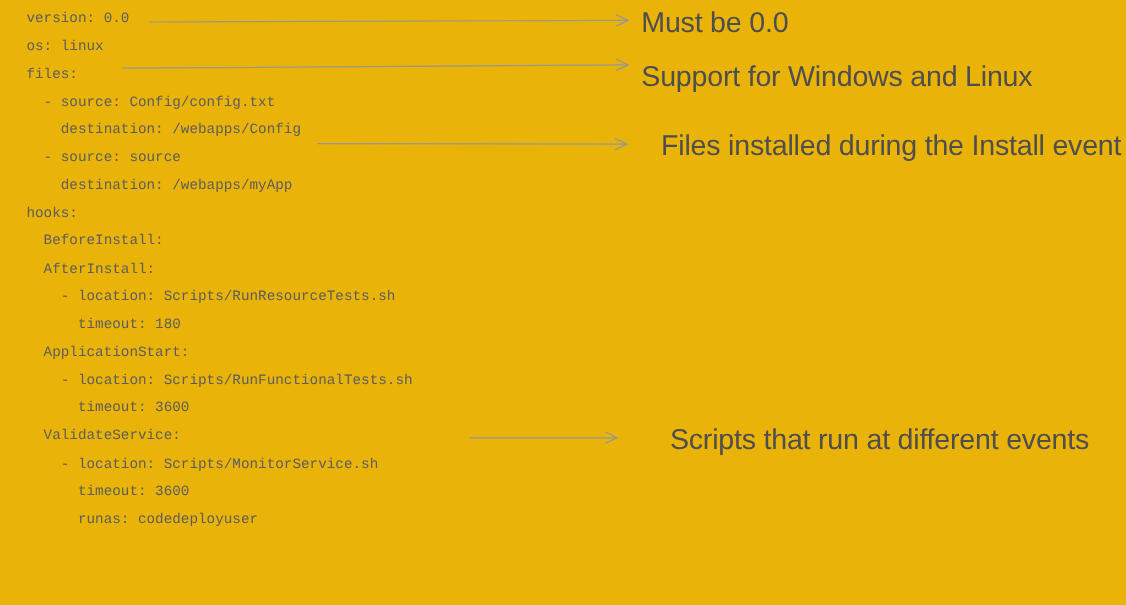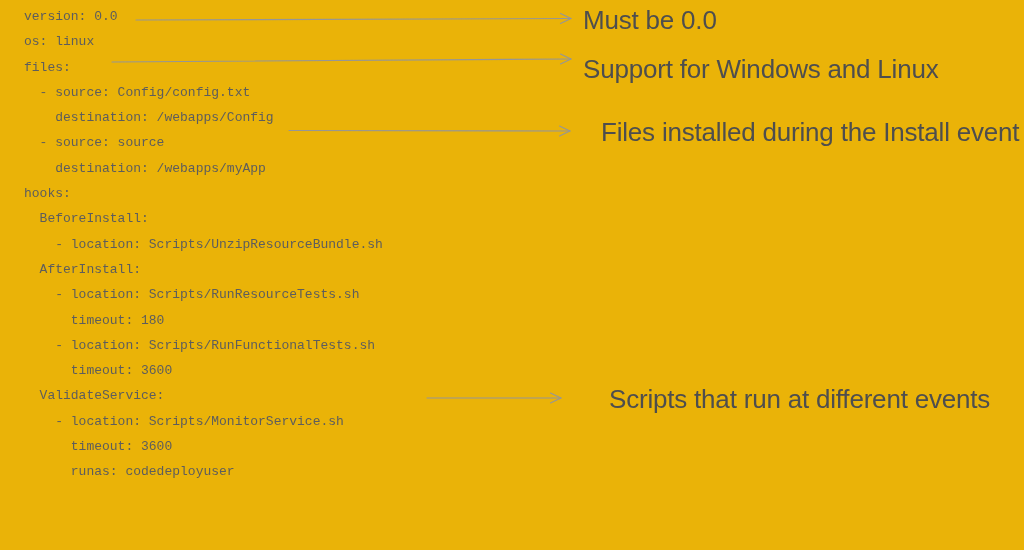--- a/index.html
+++ b/index.html
@@ -29,24 +29,24 @@
   <div class="code-block">
     <div class="code-line">version: 0.0</div>
     <div class="code-line">os: linux</div>
     <div class="code-line">files:</div>
     <div class="code-line">  - source: Config/config.txt</div>
     <div class="code-line">    destination: /webapps/Config</div>
     <div class="code-line">  - source: source</div>
     <div class="code-line">    destination: /webapps/myApp</div>
     <div class="code-line">hooks:</div>
     <div class="code-line">  BeforeInstall:</div>
-    <div class="code-line">    - location: Scripts/UnzipResourceBundle.sh</div>
     <div class="code-line">  AfterInstall:</div>
     <div class="code-line">    - location: Scripts/RunResourceTests.sh</div>
     <div class="code-line">      timeout: 180</div>
+    <div class="code-line">  ApplicationStart:</div>
     <div class="code-line">    - location: Scripts/RunFunctionalTests.sh</div>
     <div class="code-line">      timeout: 3600</div>
     <div class="code-line">  ValidateService:</div>
     <div class="code-line">    - location: Scripts/MonitorService.sh</div>
     <div class="code-line">      timeout: 3600</div>
     <div class="code-line">      runas: codedeployuser</div>
   </div>
 
   <svg class="arrows" viewBox="0 0 1024 550">
     <g>

